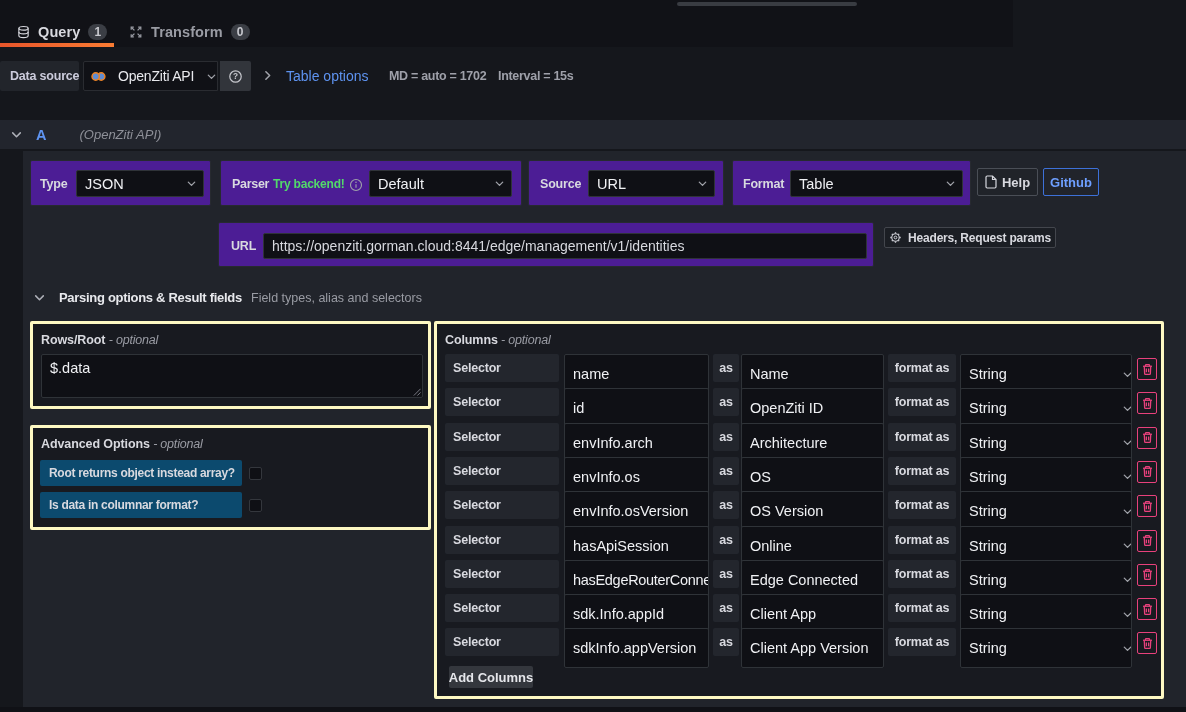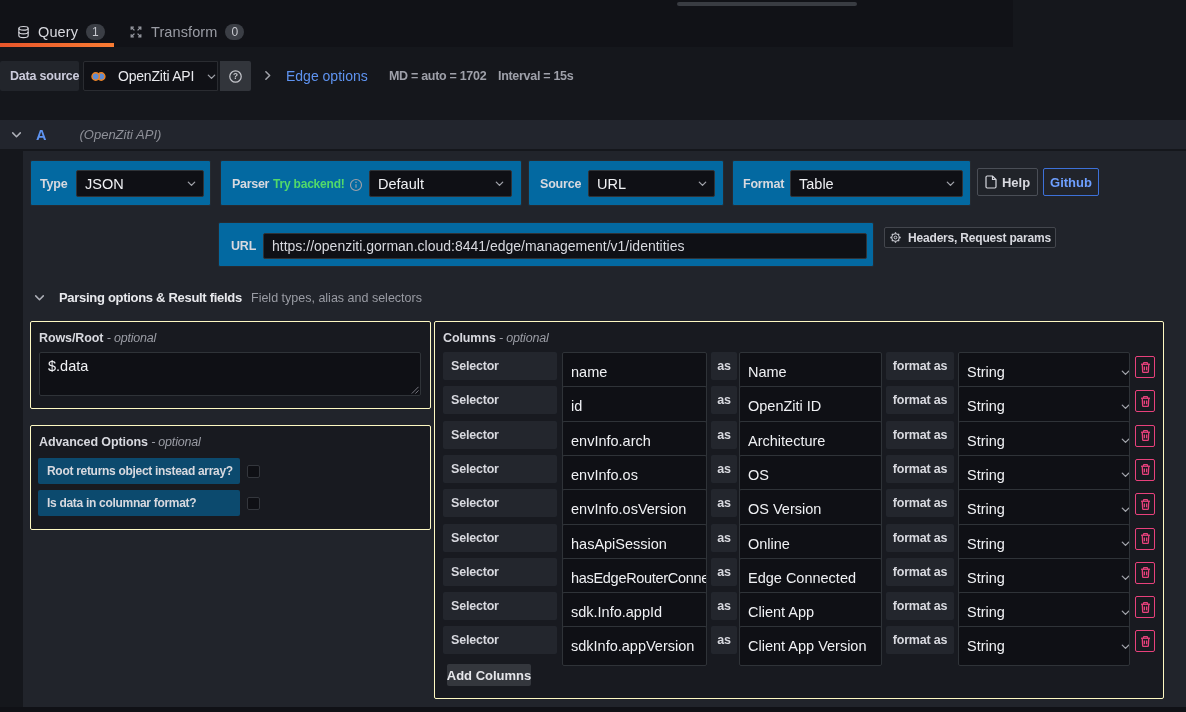--- a/index.html
+++ b/index.html
@@ -1,20 +1,20 @@
 <!DOCTYPE html>
 <html><head><meta charset="utf-8">
 <style>
   * { margin:0; padding:0; box-sizing:border-box; font-family:"Liberation Sans",sans-serif; }
   html,body { width:1186px; height:712px; background:#15171c; overflow:hidden; }
   #page { position:relative; width:1186px; height:712px; background:#15171c; }
   span, div, button { white-space:nowrap; }
 
   
-  #tabstrip { position:absolute; left:0; top:0; width:1013px; height:47px; background:#111217; }
+  #tabstrip { position:absolute; left:0; top:0; width:1013px; height:47px; background:#111217;font-weight:bold; }
   #handle { position:absolute; left:677px; top:2px; width:180px; height:4px; border-radius:2px; background:#393c42; }
   .tab { position:absolute; top:19px; height:26px; display:flex; align-items:center; gap:8px; }
   #tab1 { left:17px; }
   #tab2 { left:129px; }
   .tab .lbl { font-size:14.5px; color:#d8d9df; letter-spacing:.1px; }
   #tab2 .lbl { color:#9a9ca4; }
   .badge { background:#3b3e45; color:#c8c9cf; font-size:12px; border-radius:8px; padding:0 6px; height:16px; line-height:16px; display:inline-block; }
   #underline { position:absolute; left:0; top:43px; width:114px; height:4px; background:linear-gradient(90deg,#e8562b,#fa7c33); }
 
   
@@ -30,21 +30,21 @@
 
   
   #qheader { position:absolute; left:0; top:120px; width:1186px; height:29px; background:#22252d; display:flex; align-items:center; }
   #qheader .qname { color:#5e93f0; font-size:14.5px; font-weight:bold; margin-left:13px; }
   #qheader .qds { color:#8e9098; font-size:13px; font-style:italic; margin-left:33px; }
   .chevd { margin-left:10px; display:inline-block; }
 
   
   #qbody { position:absolute; left:23px; top:151px; width:1163px; height:556px; background:#21242b; }
 
-  .group { position:absolute; background:#0369a1; border:1px solid #272a30; border-radius:2px; }
+  .group { position:absolute; background:#4c1d95; border:1px solid #272a30; border-radius:2px; }
   .flabel { color:#d8d9df; font-size:12.5px; font-weight:bold; letter-spacing:-.2px; }
   .sel, .inp { background:#0f1015; border:1px solid #2f3338; border-radius:2px; color:#f0f1f4; font-size:14.5px; display:flex; align-items:center; padding:0 8px; overflow:hidden; }
   .sel svg.car { margin-left:auto; margin-right:-2px; flex:none; }
 
   #gType { left:7px; top:9px; width:181px; height:46px; }
   #gParser { left:197px; top:9px; width:302px; height:46px; }
   #gSource { left:505px; top:9px; width:196px; height:46px; }
   #gFormat { left:709px; top:9px; width:239px; height:46px; }
   .group .flabel { position:absolute; top:16px; }
   .group .sel, .group .inp { position:absolute; }
@@ -72,21 +72,21 @@
   #inpUrl { left:44px; top:10px; width:604px; height:26px; font-size:14px; color:#d7d8de; }
   #btnHeaders { position:absolute; left:861px; top:76px; width:172px; height:21px; background:#1b1e24; border:1px solid #43464d; border-radius:2px; color:#d8d9df; font-size:12px; font-weight:bold; letter-spacing:-.2px; display:flex; align-items:center; justify-content:center; gap:6px; }
 
   
   #parsehdr { position:absolute; left:0; top:137px; width:1163px; height:22px; }
   #parsehdr .chevd { position:absolute; left:10px; top:3px; margin-left:0; }
   #parsehdr .t1 { position:absolute; left:36px; top:2px; color:#e8e9ed; font-size:13px; font-weight:bold; letter-spacing:-.3px; }
   #parsehdr .t2 { position:absolute; left:228px; top:3px; color:#9a9ca4; font-size:12.5px; }
 
   
-  .panel { position:absolute; background:#181a20; border:1px solid #fef9c3; border-radius:2px; }
+  .panel { position:absolute; background:#181a20; border:3px solid #fef9c3; border-radius:2px; }
   #pRoot { left:7px; top:170px; width:401px; height:88px; }
   #pAdv  { left:7px; top:274px; width:401px; height:105px; }
   #pCols { left:411px; top:170px; width:730px; height:378px; }
   .ptitle { position:absolute; left:8px; top:9px; font-size:12.5px; letter-spacing:-.2px; color:#d8d9df; }
   .ptitle b { font-weight:bold; letter-spacing:-.1px; }
   .ptitle i { color:#9a9ca4; font-style:italic; }
   #taRoot { position:absolute; left:8px; top:30px; width:382px; height:44px; background:#0f1015; border:1px solid #2f3338; border-radius:2px; color:#f0f1f4; font-size:14.5px; padding:5px 8px; }
   #taRoot .rh { position:absolute; right:1px; bottom:1px; width:9px; height:9px; }
 
   .advchip { position:absolute; left:7px; width:202px; height:26px; background:#0c4a6e; border-radius:2px; color:#d8d9df; font-size:12px; font-weight:bold; letter-spacing:-.3px; display:flex; align-items:center; padding-left:9px; }
@@ -151,21 +151,21 @@
     </div>
     <div id="dshelp">
       <svg width="15" height="15" viewBox="0 0 16 16" fill="none">
           <circle cx="8" cy="8" r="6.1" stroke="#c6c7cd" stroke-width="1.3"></circle>
           <text x="8" y="11" text-anchor="middle" font-size="8.8" font-weight="bold" fill="#c6c7cd" font-family="Liberation Sans">?</text>
         </svg>
     </div>
     <svg id="qoptchev" width="13" height="13" viewBox="0 0 12 12" fill="none">
         <path d="M4.5 2.5L8 6l-3.5 3.5" stroke="#a2a4ab" stroke-width="1.4" stroke-linecap="round" stroke-linejoin="round"></path>
       </svg>
-    <div id="qopt">Edge options</div>
+    <div id="qopt">Table options</div>
     <div id="mdinfo">MD = auto = 1702</div>
     <div id="interval">Interval = 15s</div>
   </div>
 
   <div id="qheader">
     <svg class="chevd" width="13" height="13" viewBox="0 0 12 12" fill="none">
         <path d="M2.5 4.5L6 8l3.5-3.5" stroke="#aeb0b8" stroke-width="1.4" stroke-linecap="round" stroke-linejoin="round"></path>
       </svg>
     <span class="qname">A</span>
     <span class="qds">(OpenZiti API)</span>

